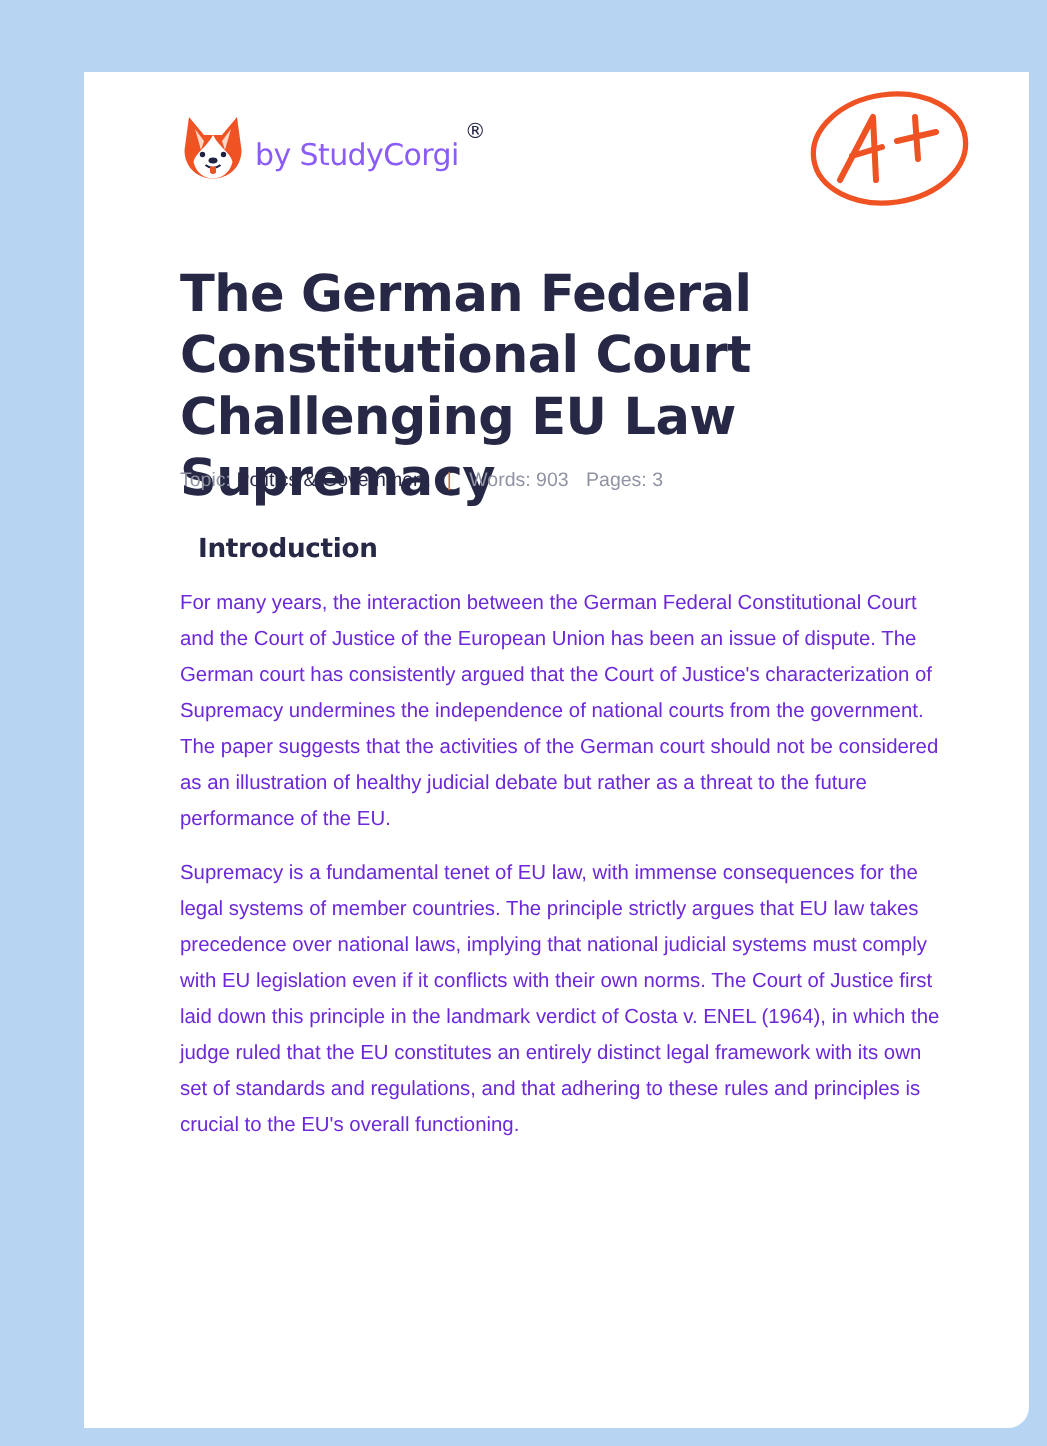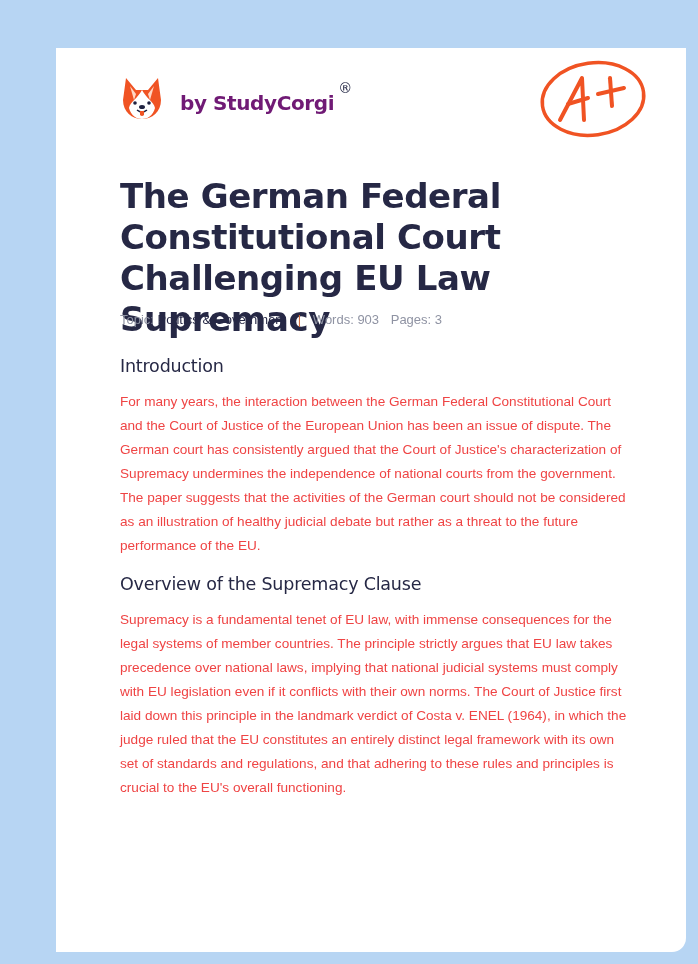--- a/index.html
+++ b/index.html
@@ -12,48 +12,48 @@
   .card {
     position: absolute; left: 56px; top: 48px;
     width: 630px; height: 904px;
     background: #ffffff;
     border-radius: 0 0 14px 0;
     overflow: hidden;
   }
   .logo { position: absolute; left: 66px; top: 28px; display: flex; align-items: center; }
   .logo svg { display: block; }
   .brand {
-    margin-left: 18px; margin-top: 10px;
+    margin-left: 8px; margin-top: 10px;
     font-family: "DejaVu Sans", sans-serif;
-    font-weight: bold; font-size: 20px; color: #701a75; letter-spacing: -0.4px;
+    font-weight: normal; font-size: 20px; color: #8b5cf6; letter-spacing: -0.4px;
   }
   .reg { font-family: "DejaVu Sans", sans-serif; font-size: 14px; color: #1f2240; position: relative; top: -10px; margin-left: 4px; }
   .grade { position: absolute; left: 482px; top: 10px; }
   h1 {
     position: absolute; left: 64px; top: 128px; margin: 0;
     width: 520px;
     font-family: "DejaVu Sans", sans-serif;
     font-weight: bold; font-size: 34px; line-height: 41px; color: #262845;
     letter-spacing: -0.4px;
   }
   .meta {
     position: absolute; left: 64px; top: 264px;
     font-size: 13px; color: #8f93a3;
   }
   .meta .topic { color: #262845; }
   .meta .sep { color: #d46c3a; margin: 0 8px; }
   .meta .pages { margin-left: 8px; }
   .content { position: absolute; left: 64px; top: 306px; width: 510px; }
   h2 {
-    margin: 0; font-family: "DejaVu Sans", sans-serif;
-    font-weight: normal; font-size: 17.5px; color: #262845; line-height: 24px;
+    margin: 12px; font-family: "DejaVu Sans", sans-serif;
+    font-weight: bold; font-size: 17.5px; color: #262845; line-height: 24px;
     letter-spacing: -0.2px;
   }
   p {
-    margin: 0; font-size: 13.6px; line-height: 24px; color: #ef4444;
+    margin: 0; font-size: 13.6px; line-height: 24px; color: #6d28d9;
   }
   .h-intro { margin-top: 0; }
   .p-intro { margin-top: 12px; }
   .h-over { margin-top: 14px; }
   .p-over { margin-top: 12px; }
   .p-since { margin-top: 18px; }
 </style>
 </head>
 <body>
 
@@ -93,17 +93,16 @@
     <span>Topic:</span>
     <span class="topic">Politics &amp; Government</span>
     <span class="sep">|</span>
     <span>Words: 903</span>
     <span class="pages">Pages: 3</span>
   </div>
 
   <div class="content">
     <h2 class="h-intro">Introduction</h2>
     <p class="p-intro">For many years, the interaction between the German Federal Constitutional Court and the Court of Justice of the European Union has been an issue of dispute. The German court has consistently argued that the Court of Justice's characterization of Supremacy undermines the independence of national courts from the government. The paper suggests that the activities of the German court should not be considered as an illustration of healthy judicial debate but rather as a threat to the future performance of the EU.</p>
-    <h2 class="h-over">Overview of the Supremacy Clause</h2>
     <p class="p-over">Supremacy is a fundamental tenet of EU law, with immense consequences for the legal systems of member countries. The principle strictly argues that EU law takes precedence over national laws, implying that national judicial systems must comply with EU legislation even if it conflicts with their own norms. The Court of Justice first laid down this principle in the landmark verdict of Costa v. ENEL (1964), in which the judge ruled that the EU constitutes an entirely distinct legal framework with its own set of standards and regulations, and that adhering to these rules and principles is crucial to the EU's overall functioning.</p>
   </div>
 
 </div>
 
 </body></html>

